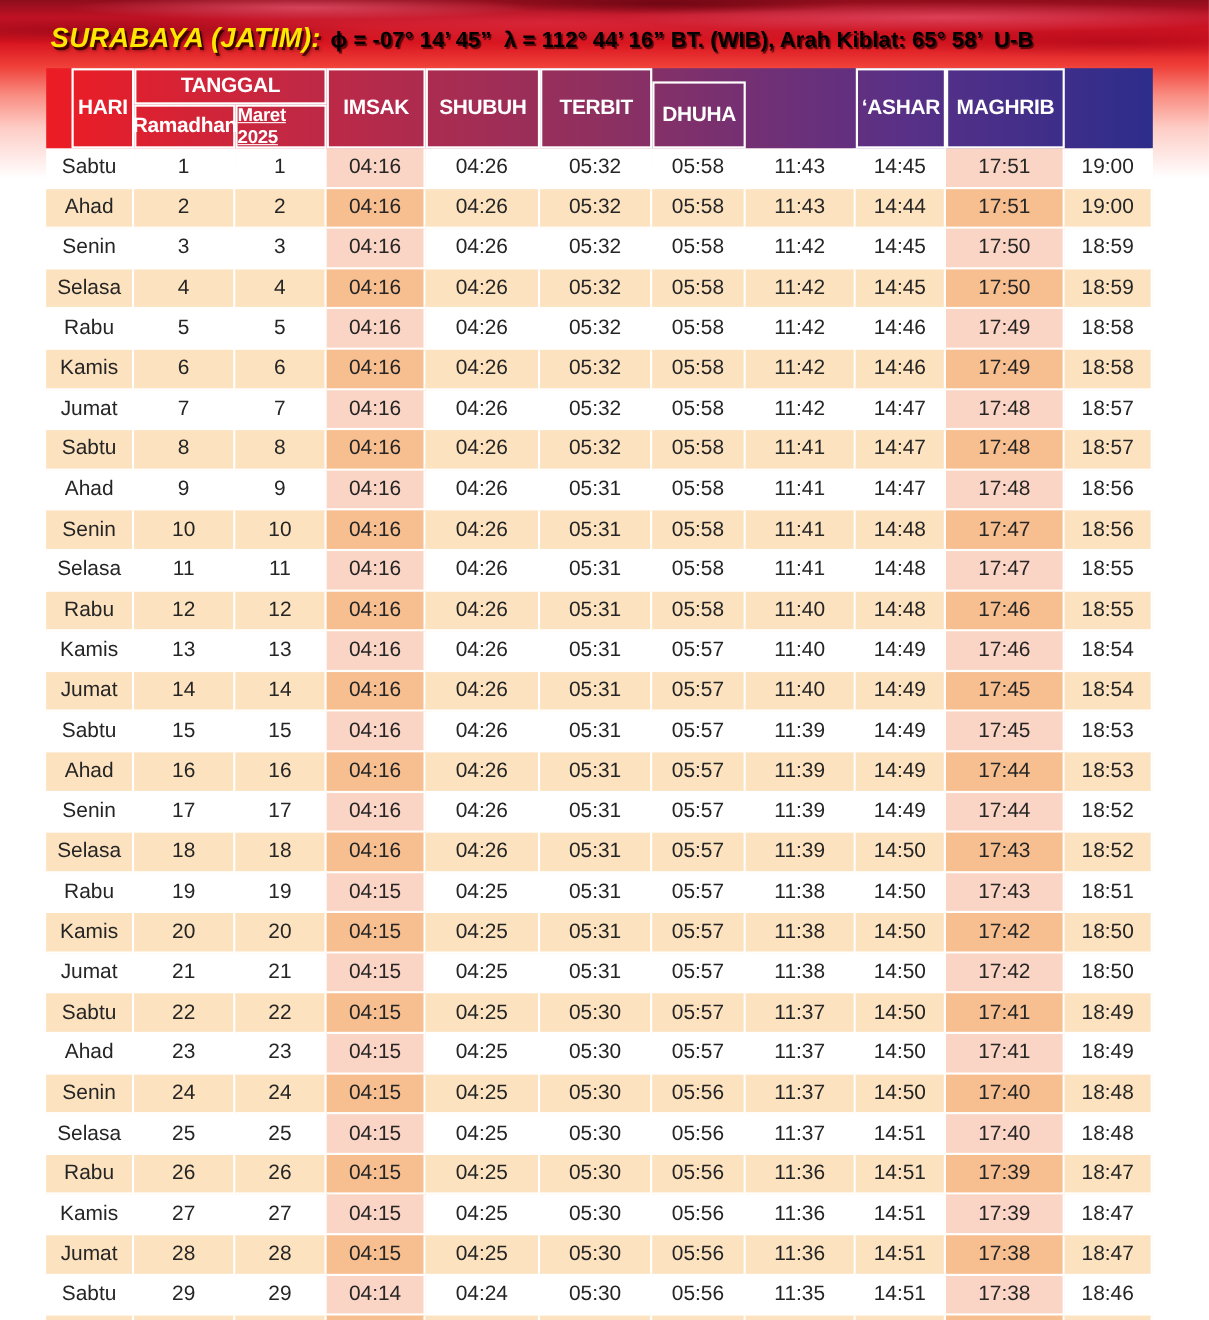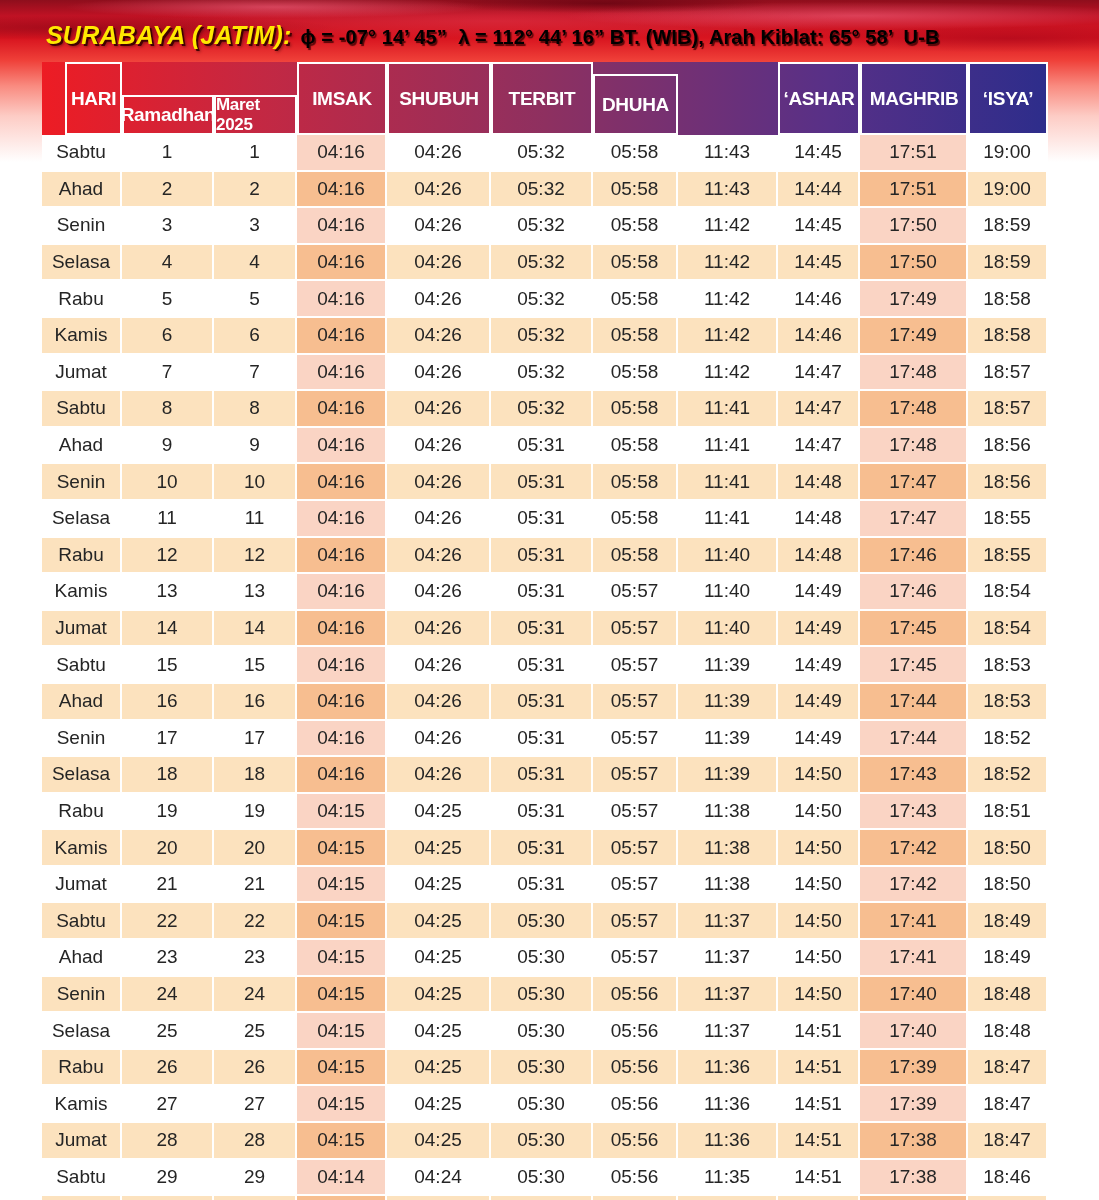--- a/index.html
+++ b/index.html
@@ -86,21 +86,21 @@
     color: #ffffff;
     font-weight: bold;
     font-size: 19px;
     letter-spacing: -0.3px;
     border: 2px solid #ffffff;
     box-sizing: border-box;
   }
   .th.hari    { grid-column: 1; grid-row: 1 / span 2; margin-left: 23px; }
   .th.tanggal { grid-column: 2 / span 2; grid-row: 1; }
   .th.sub-ram { grid-column: 2; grid-row: 2; }
-  .th.sub-mar { grid-column: 3; grid-row: 2; font-size: 17px; }
+  .th.sub-mar { grid-column: 3; grid-row: 2; font-size: 17px; text-decoration: underline; }
   .th.t0 { grid-column: 4;  grid-row: 1 / span 2; text-align: right; }
   .th.t1 { grid-column: 5;  grid-row: 1 / span 2; }
   .th.t2 { grid-column: 6;  grid-row: 1 / span 2; }
   .th.t3 { grid-column: 7;  grid-row: 1 / span 2; margin-top: 12px; }
   .th.t4 { grid-column: 8;  grid-row: 1 / span 2; }
   .th.t5 { grid-column: 9;  grid-row: 1 / span 2; }
   .th.t6 { grid-column: 10; grid-row: 1 / span 2; }
   .th.t7 { grid-column: 11; grid-row: 1 / span 2; }
 
   .tr {
@@ -134,29 +134,29 @@
   <div class="sky"></div>
 
   <div class="title-row">
     <span class="city">SURABAYA (JATIM):</span>
     <span class="coords">ϕ = -07° 14’ 45”  λ = 112° 44’ 16” BT. (WIB), Arah Kiblat: 65° 58’  U-B</span>
   </div>
 
   <div class="jadwal">
     <div class="thead">
       <div class="th hari">HARI</div>
+      <div class="th tanggal">TANGGAL</div>
       <div class="th sub-ram">Ramadhan</div>
       <div class="th sub-mar">Maret 2025</div>
       <div class="th t0">IMSAK</div>
       <div class="th t1">SHUBUH</div>
       <div class="th t2">TERBIT</div>
       <div class="th t3">DHUHA</div>
       <div class="th t5">‘ASHAR</div>
       <div class="th t6">MAGHRIB</div>
-      <div class="th t7">‘ISYA’</div>
     </div>
     <div class="tbody" id="tbody">
         <div class="tr">
           <div class="td">Sabtu</div>
           <div class="td">1</div>
           <div class="td">1</div>
           <div class="td hl">04:16</div>
           <div class="td">04:26</div>
           <div class="td">05:32</div>
           <div class="td">05:58</div>

